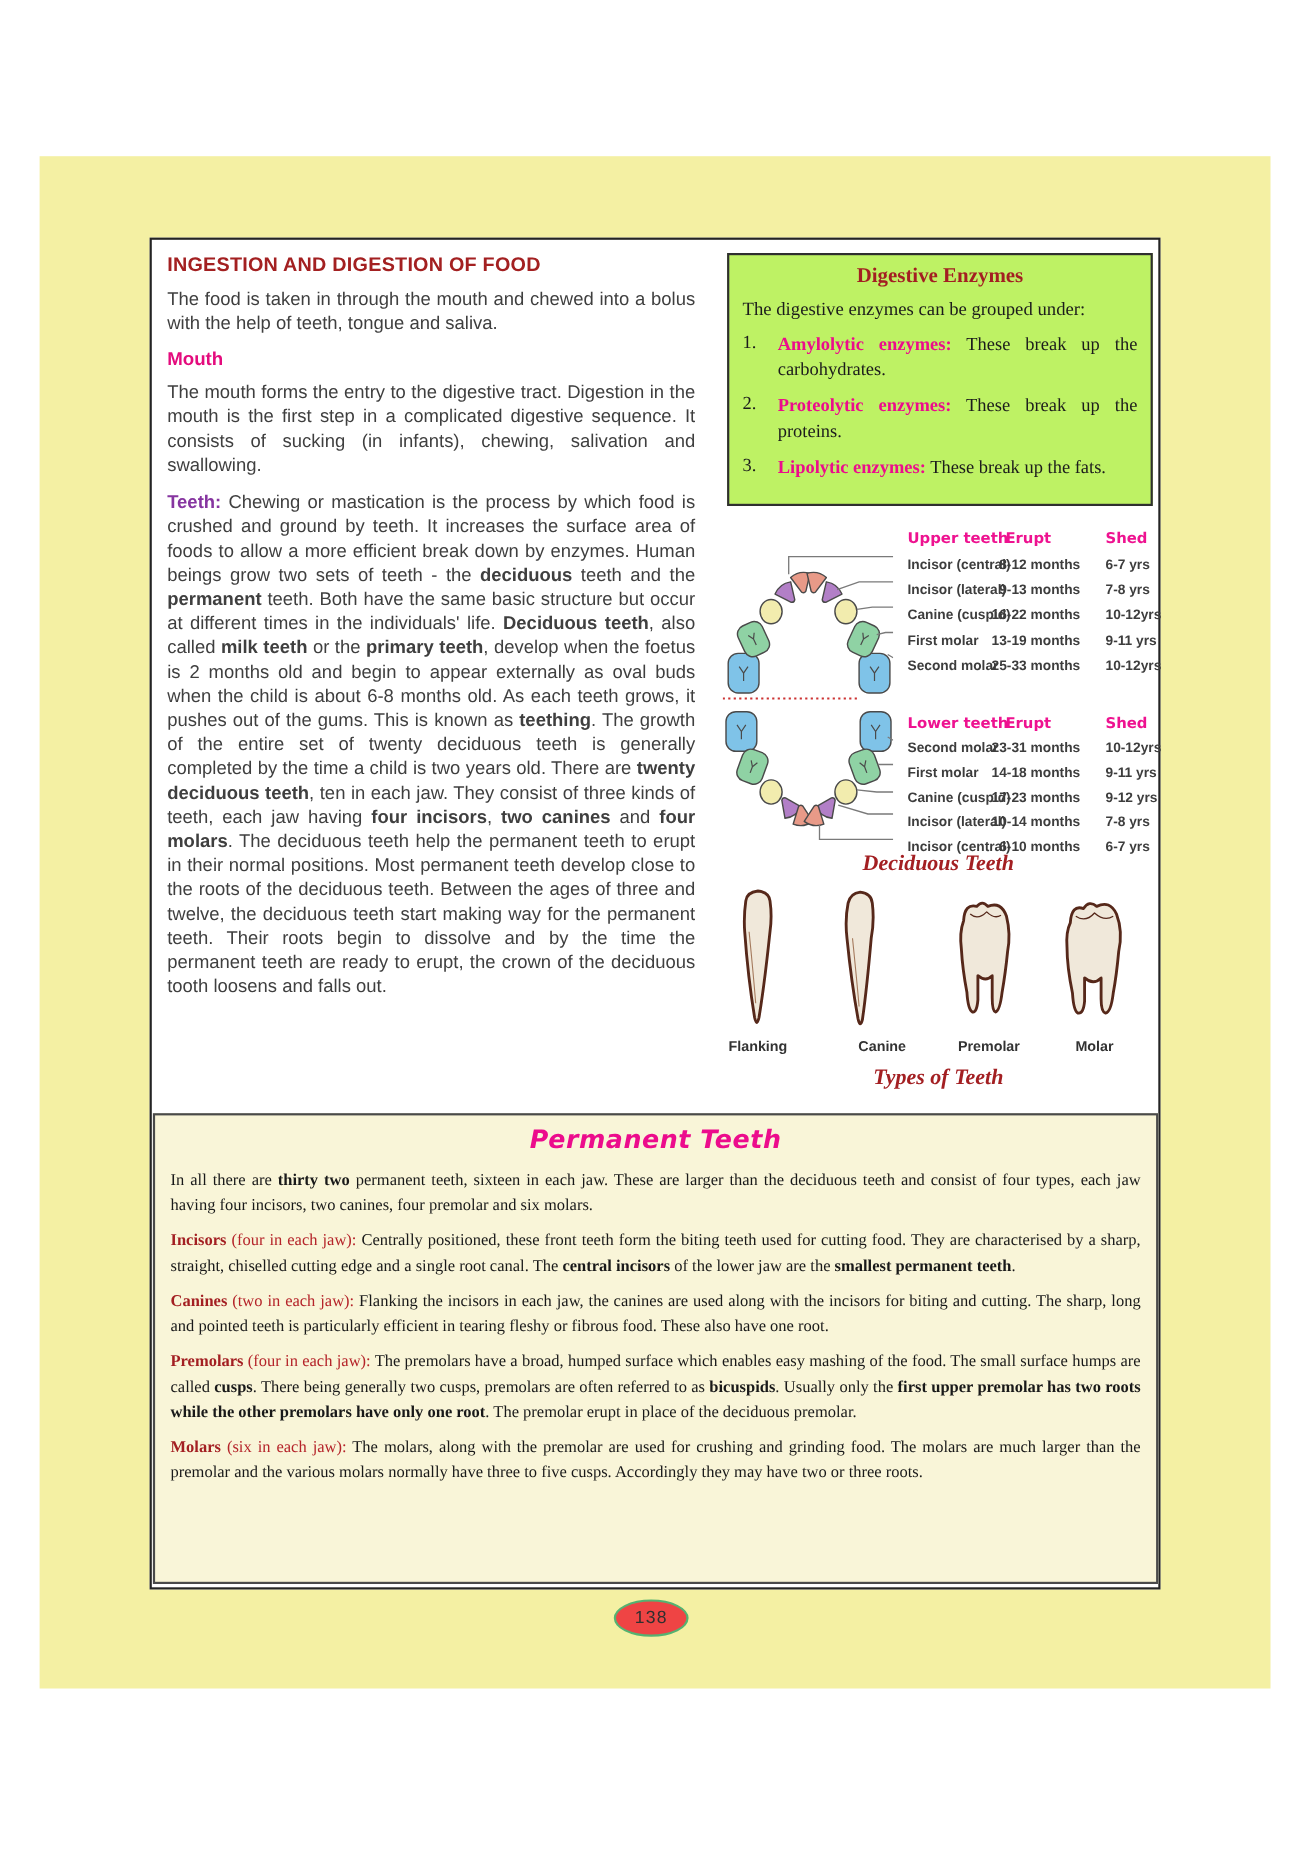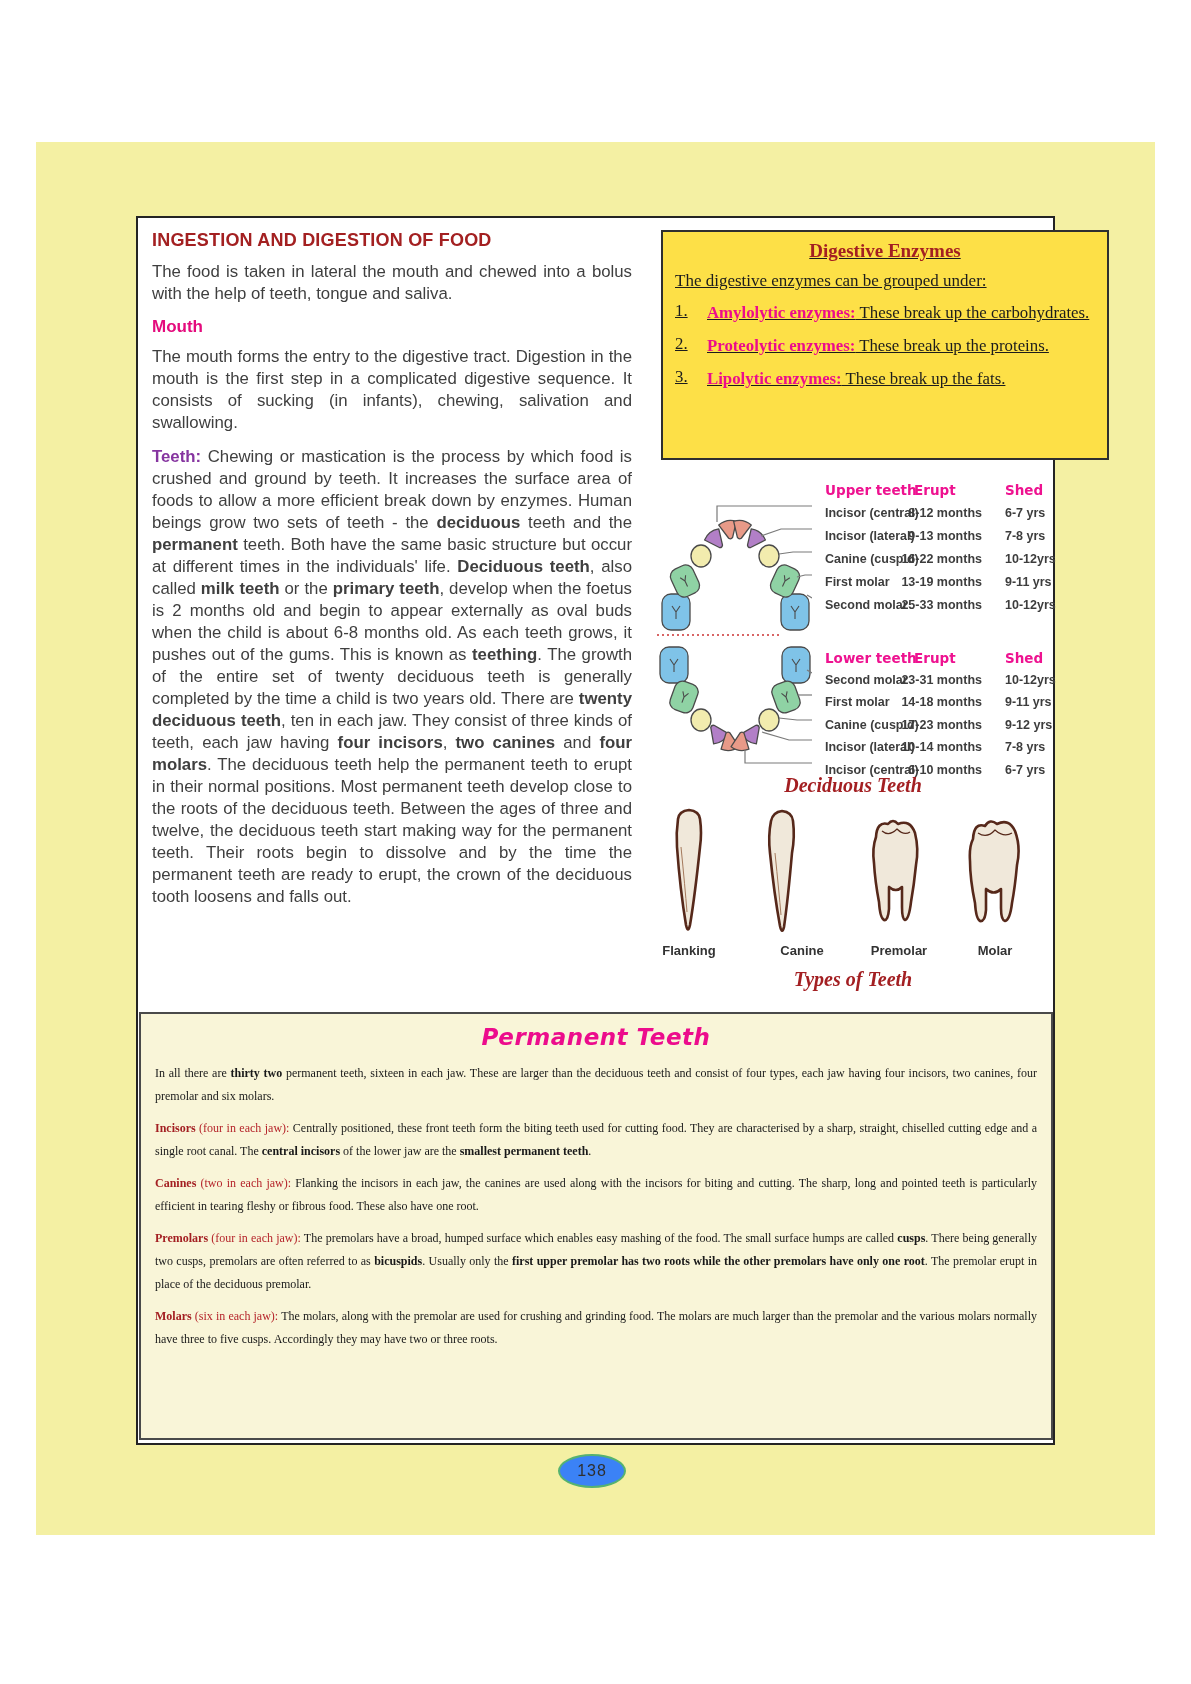--- a/index.html
+++ b/index.html
@@ -13,23 +13,23 @@
   .left-col{position:absolute;left:14px;top:8px;width:480px;color:#3f3f3f;}
   .h1{font-size:18px;font-weight:700;color:#a32021;letter-spacing:.2px;margin:4px 0 10px 0;}
   .h2{font-size:17px;font-weight:700;color:#e40b7d;margin:2px 0 9px 0;}
   .body-p{font-size:16.8px;line-height:22px;text-align:justify;margin:0 0 12px 0;}
   .s-b{font-weight:700;}
   .s-dr{color:#a31f22;font-weight:700;}
   .s-r{color:#b5242a;}
   .s-pu{color:#8635a0;font-weight:700;}
 
   
-  .enz-box{position:absolute;left:523px;top:12px;width:448px;height:230px;background:#fde047;
+  .enz-box{position:absolute;left:523px;top:12px;width:387px;height:230px;background:#bef264;
            border:2px solid #2f2f2f;box-sizing:border-box;font-family:"Liberation Serif", serif;
-           color:#1c1c1c;padding:8px 12px 0 12px;text-decoration:underline;}
+           color:#1c1c1c;padding:8px 12px 0 12px;}
   .enz-title{font-size:19px;font-weight:700;color:#a31f22;text-align:center;margin-bottom:9px;}
   .enz-intro{font-size:17px;margin:0 0 10px 0;}
   .enz-item{display:flex;margin-bottom:10px;}
   .enz-num{width:32px;flex:0 0 32px;font-size:16.8px;}
   .enz-text{flex:1;font-size:16.8px;line-height:23px;text-align:justify;}
   .enz-term{color:#ec0c8c;font-weight:700;}
 
   
   .arches{position:absolute;left:519px;top:246px;}
   .thead{position:absolute;left:0;width:792px;height:18px;}
@@ -51,38 +51,38 @@
   .types-svg{position:absolute;left:519px;top:589px;}
   .type-label{position:absolute;top:725px;width:100px;text-align:center;
               font-size:13px;font-weight:700;color:#333;}
 
   
   .perm-box{position:absolute;left:1px;top:794px;width:914px;height:428px;background:#f9f5d8;
             border:2px solid #4a4a4a;box-sizing:border-box;padding:8px 14px 10px 14px;
             font-family:"Liberation Serif", serif;color:#191919;}
   .perm-title{font-family:"DejaVu Sans", sans-serif;font-size:23px;font-weight:700;font-style:italic;
               color:#ec0c8c;text-align:center;letter-spacing:.5px;margin:2px 0 12px 0;}
-  .perm-p{font-size:12px;line-height:23px;text-align:justify;margin:0 0 9px 0;}
-
-  
-  .pageno{position:absolute;left:522px;top:1312px;width:68px;height:34px;background:#3b82f6;
+  .perm-p{font-size:15px;line-height:23px;text-align:justify;margin:0 0 9px 0;}
+
+  
+  .pageno{position:absolute;left:522px;top:1312px;width:68px;height:34px;background:#ef4444;
           border:2px solid #55b271;border-radius:50%;box-sizing:border-box;
           display:flex;align-items:center;justify-content:center;
           font-size:16px;color:#2f2f2f;letter-spacing:1px;}
 </style>
 </head>
 <body>
 
 <div class="canvas">
   <div class="page">
     <div class="main-box">
 
       <div class="left-col">
         <div class="h1">INGESTION AND DIGESTION OF FOOD</div>
-        <p class="body-p">The food is taken in lateral the mouth and chewed into a bolus with the help of teeth, tongue and saliva.</p>
+        <p class="body-p">The food is taken in through the mouth and chewed into a bolus with the help of teeth, tongue and saliva.</p>
         <div class="h2">Mouth</div>
         <p class="body-p">The mouth forms the entry to the digestive tract. Digestion in the mouth is the first step in a complicated digestive sequence. It consists of sucking (in infants), chewing, salivation and swallowing.</p>
         <p class="body-p"><span class="s-pu">Teeth: </span><span>Chewing or mastication is the process by which food is crushed and ground by teeth. It increases the surface area of foods to allow a more efficient break down by enzymes. Human beings grow two sets of teeth - the </span><span class="s-b">deciduous</span><span> teeth and the </span><span class="s-b">permanent</span><span> teeth. Both have the same basic structure but occur at different times in the individuals' life. </span><span class="s-b">Deciduous teeth</span><span>, also called </span><span class="s-b">milk teeth</span><span> or the </span><span class="s-b">primary teeth</span><span>, develop when the foetus is 2 months old and begin to appear externally as oval buds when the child is about 6-8 months old. As each teeth grows, it pushes out of the gums. This is known as </span><span class="s-b">teething</span><span>. The growth of the entire set of twenty deciduous teeth is generally completed by the time a child is two years old. There are </span><span class="s-b">twenty deciduous teeth</span><span>, ten in each jaw. They consist of three kinds of teeth, each jaw having </span><span class="s-b">four incisors</span><span>, </span><span class="s-b">two canines</span><span> and </span><span class="s-b">four molars</span><span>. The deciduous teeth help the permanent teeth to erupt in their normal positions. Most permanent teeth develop close to the roots of the deciduous teeth. Between the ages of three and twelve, the deciduous teeth start making way for the permanent teeth. Their roots begin to dissolve and by the time the permanent teeth are ready to erupt, the crown of the deciduous tooth loosens and falls out.</span></p>
       </div>
 
       <div class="enz-box">
         <div class="enz-title">Digestive Enzymes</div>
         <p class="enz-intro">The digestive enzymes can be grouped under:</p>
         <div class="enz-item">
           <span class="enz-num">1.</span>

